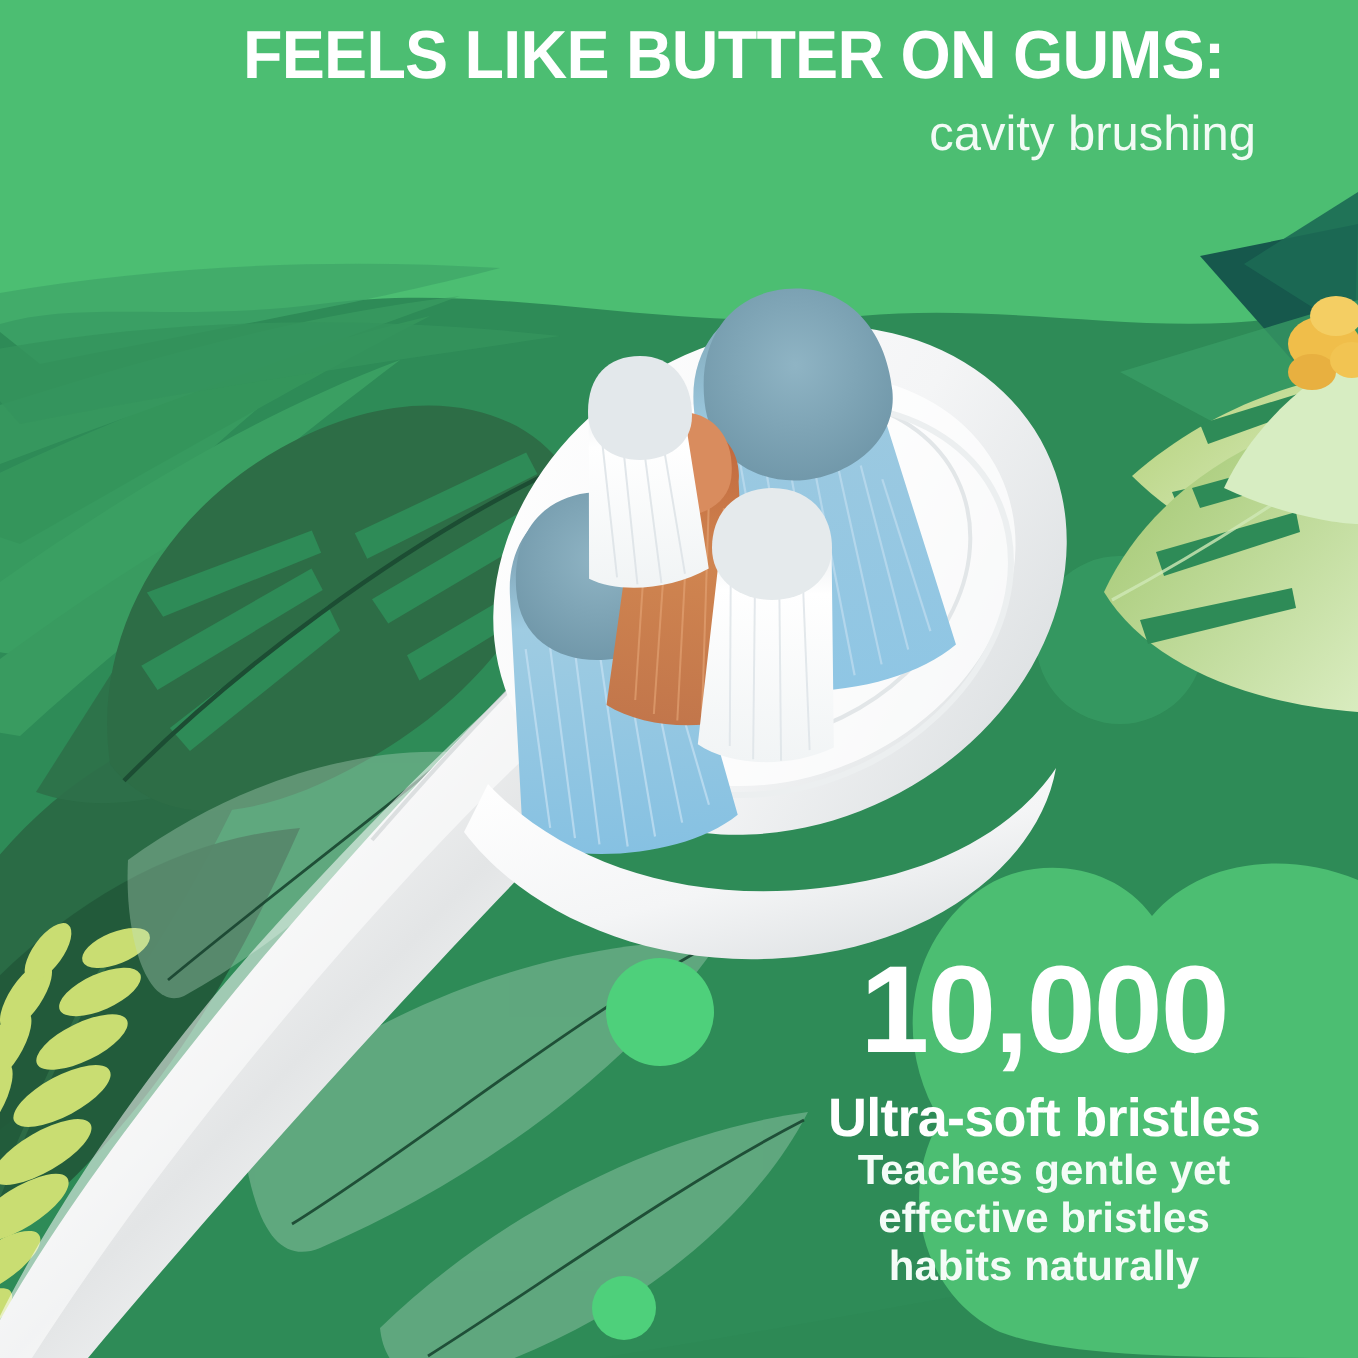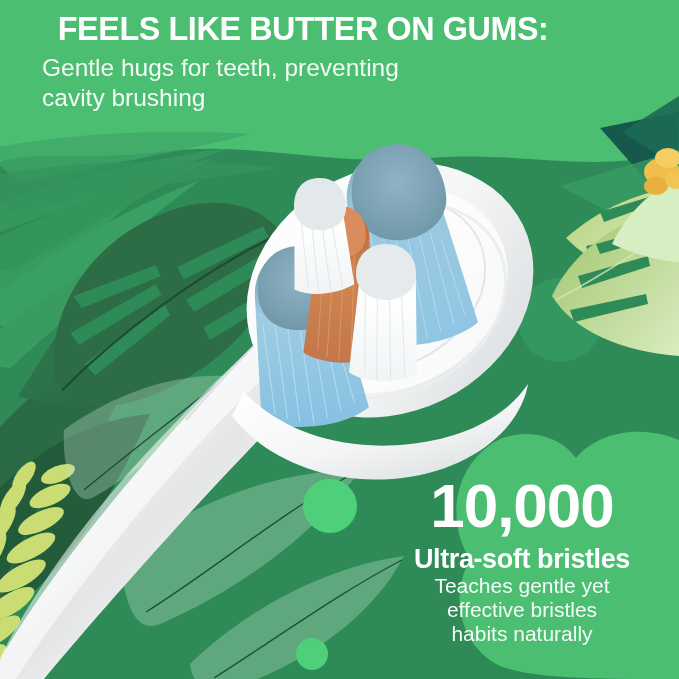--- a/index.html
+++ b/index.html
@@ -10,21 +10,21 @@
     width:679px;height:679px;
     overflow:hidden;
     background:#2E8B57;
   }
   .layer{position:absolute;inset:0;}
   .layer svg{display:block;width:679px;height:679px;}
 
   
   .text-top{
     position:absolute;left:0;top:10px;width:628px;
-    text-align:left;z-index:40;pointer-events:none;padding-left:42px;
+    text-align:right;z-index:40;pointer-events:none;
   }
   .headline{
     font-family:"Liberation Sans", sans-serif;
     font-weight:bold;
     font-size:34px;
     letter-spacing:-0.4px;
     color:#ffffff;
     line-height:1.08;
     transform:scaleX(0.95);
     margin:0 0 6px 0;
@@ -59,21 +59,21 @@
     font-family:"Liberation Sans", sans-serif;
     font-weight:bold;
     font-size:27px;
     line-height:1.12;
     color:#ffffff;
     letter-spacing:-0.4px;
     margin:4px 0 0 0;
   }
   .stat-desc{
     font-family:"Liberation Sans", sans-serif;
-    font-weight:normal;
+    font-weight:bold;
     font-size:21px;
     line-height:1.16;
     color:#f4fcf7;
     margin:0;
   }
 </style>
 </head>
 <body>
 
 <div id="poster">
@@ -340,21 +340,20 @@
                  C556 430 512 426 486 448
                  C452 476 448 524 470 560
                  C448 598 462 648 500 666
                  C534 679 600 679 679 679 Z" fill="#4CBE72"></path>
       </g>
     </svg>
   </div>
 
   <div class="text-top">
     <div class="headline">FEELS LIKE BUTTER ON GUMS:</div>
-    <div class="subline">Gentle hugs for teeth, preventing</div>
     <div class="subline">cavity brushing</div>
   </div>
 
   <div class="stat-block">
     <div class="stat-number">10,000</div>
     <div class="stat-title">Ultra-soft bristles</div>
     <div class="stat-desc">Teaches gentle yet</div>
     <div class="stat-desc">effective bristles</div>
     <div class="stat-desc">habits naturally</div>
   </div>

